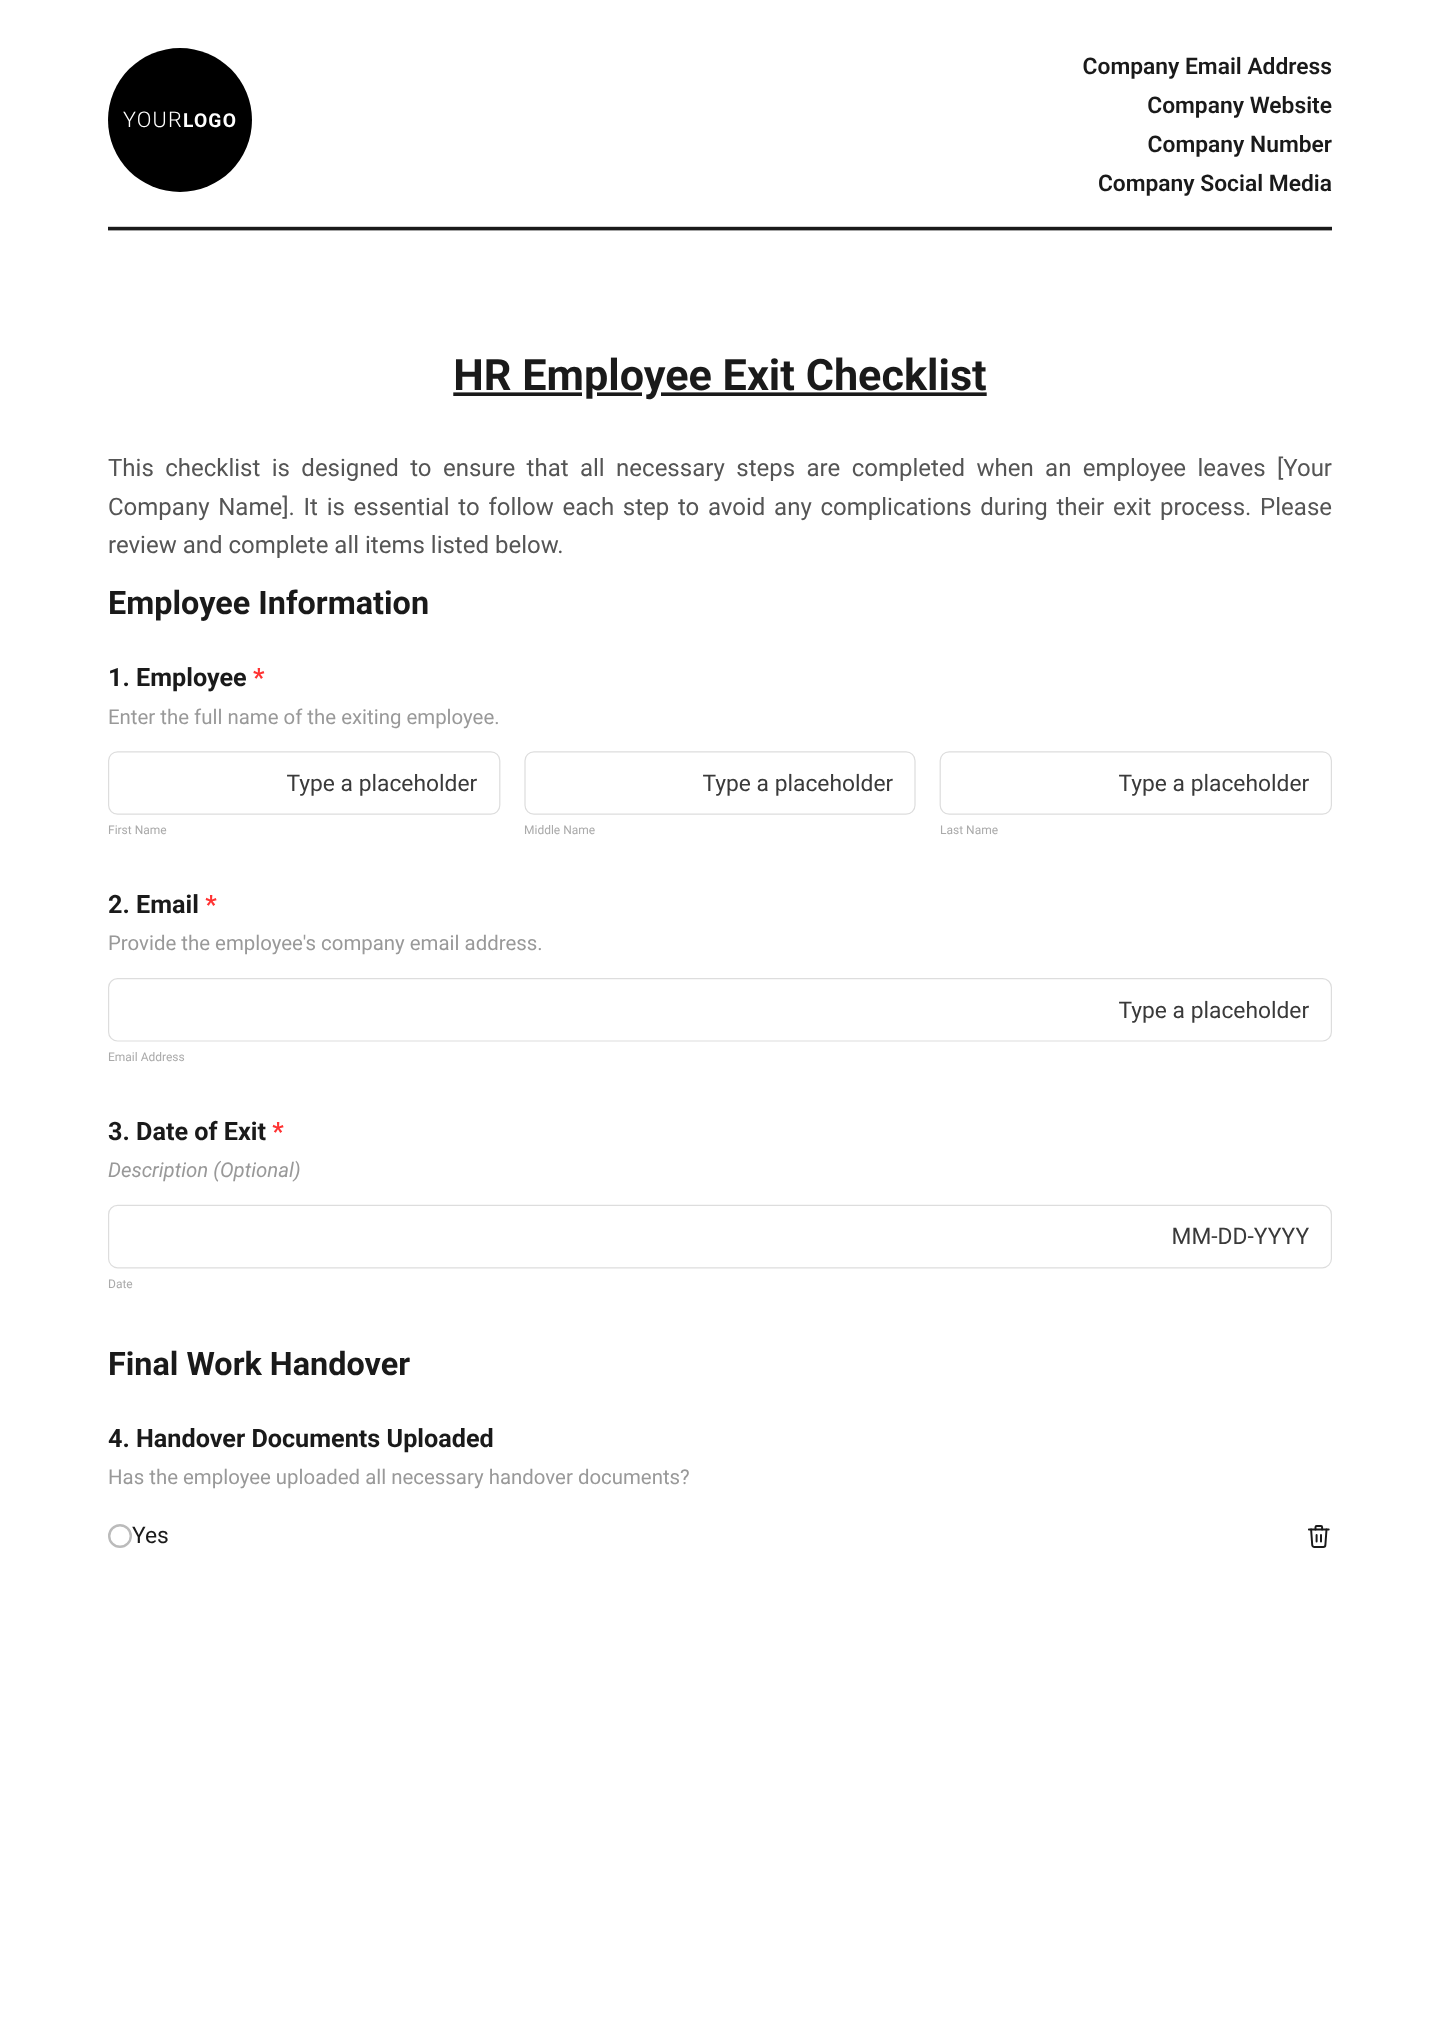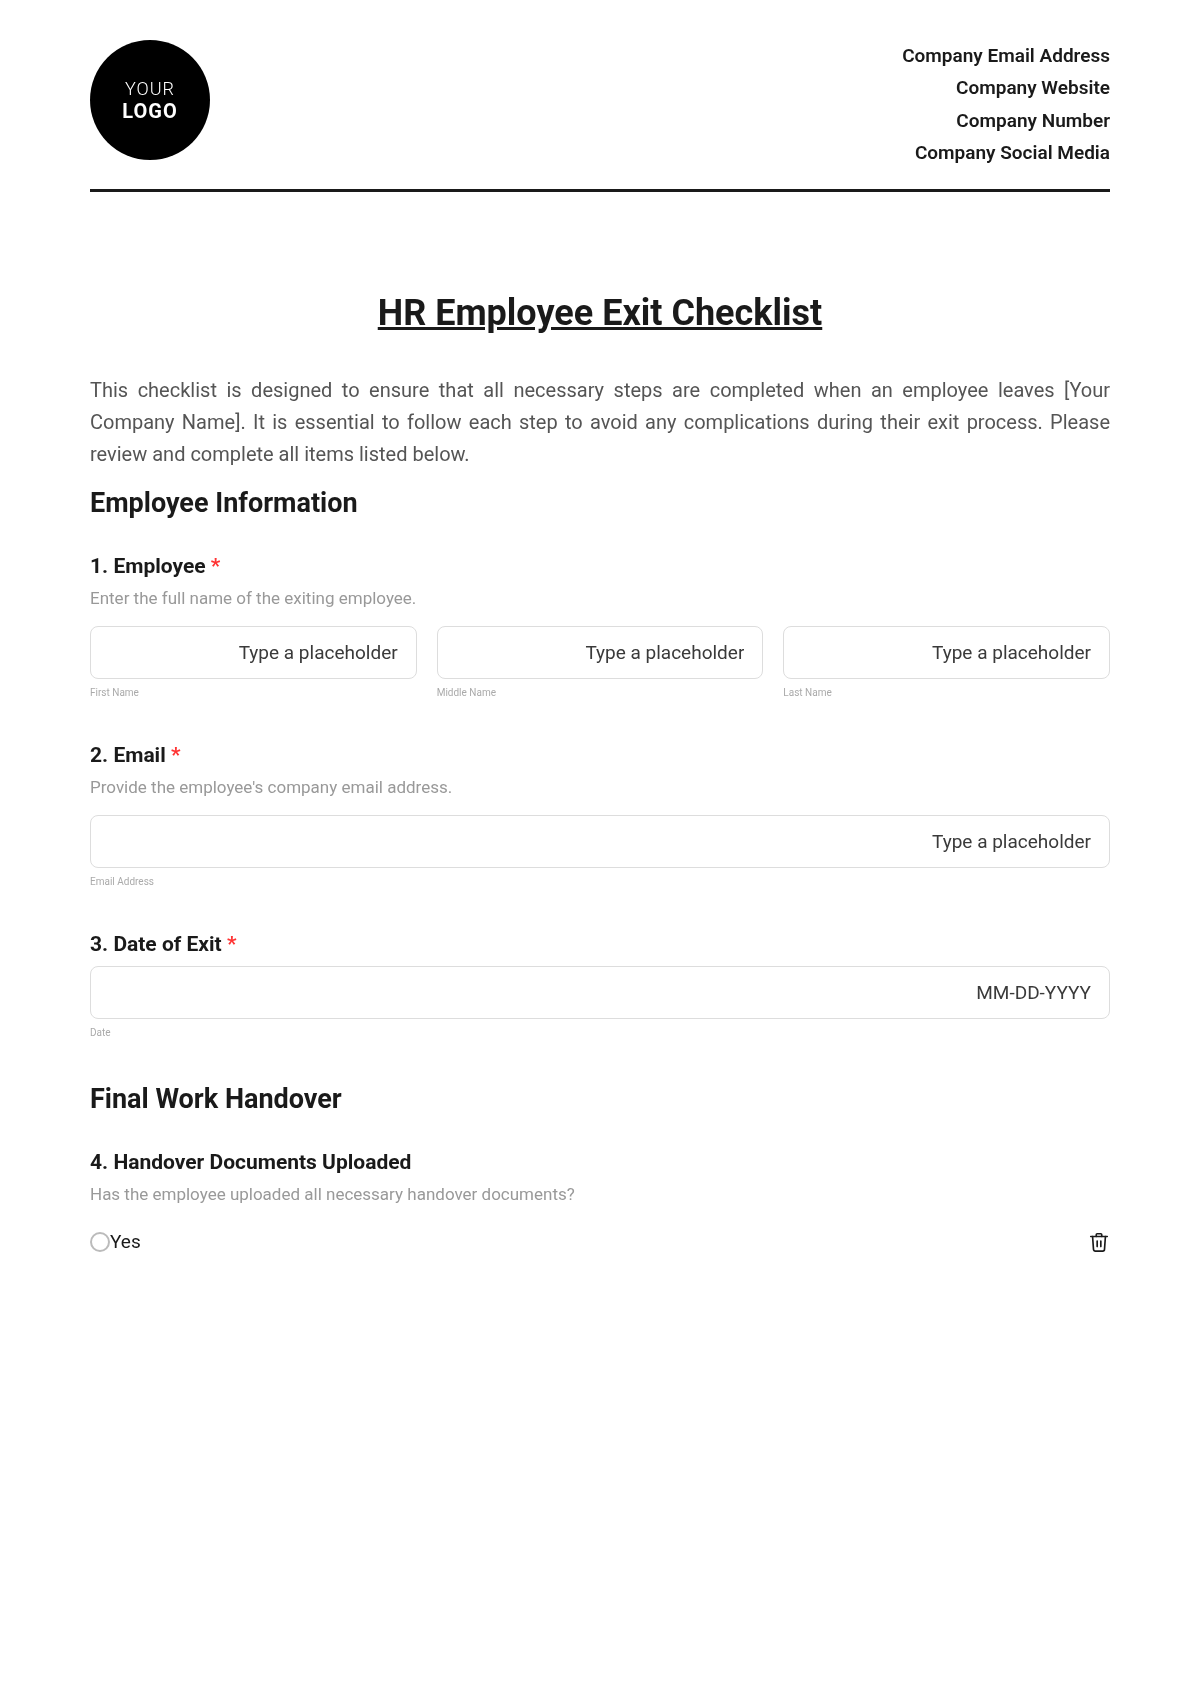--- a/index.html
+++ b/index.html
@@ -20,32 +20,32 @@
       justify-content: space-between;
       align-items: flex-start;
       margin-bottom: 20px;
     }
     .logo {
       width: 120px;
       height: 120px;
       background: #000;
       border-radius: 50%;
       display: flex;
-      flex-direction: column;
+      flex-direction: row;
       align-items: center;
       justify-content: center;
       color: #fff;
     }
     .logo-text-1 {
       font-size: 18px;
       font-weight: 300;
       letter-spacing: 1px;
     }
     .logo-text-2 {
-      font-size: 20px;
+      font-size: 16px;
       font-weight: 700;
       letter-spacing: 1px;
     }
     .company-info {
       text-align: right;
       font-weight: 600;
       font-size: 19px;
       line-height: 1.7;
       color: #1a1a1a;
     }
@@ -214,20 +214,21 @@
     <div class="field-label">Email Address</div>
   </div>
 </div>
 
 <div class="question">
   <div class="question-label">
     <span>3.</span>
     <span>Date of Exit</span>
     <span class="required">*</span>
   </div>
+  <div class="question-desc-italic">Description (Optional)</div>
   <div class="input-group-full">
     <input type="text" class="text-input" placeholder="MM-DD-YYYY" style="">
     <div class="field-label">Date</div>
   </div>
 </div>
 
 <h2 class="section-title">Final Work Handover</h2>
 
 <div class="question">
   <div class="question-label">

